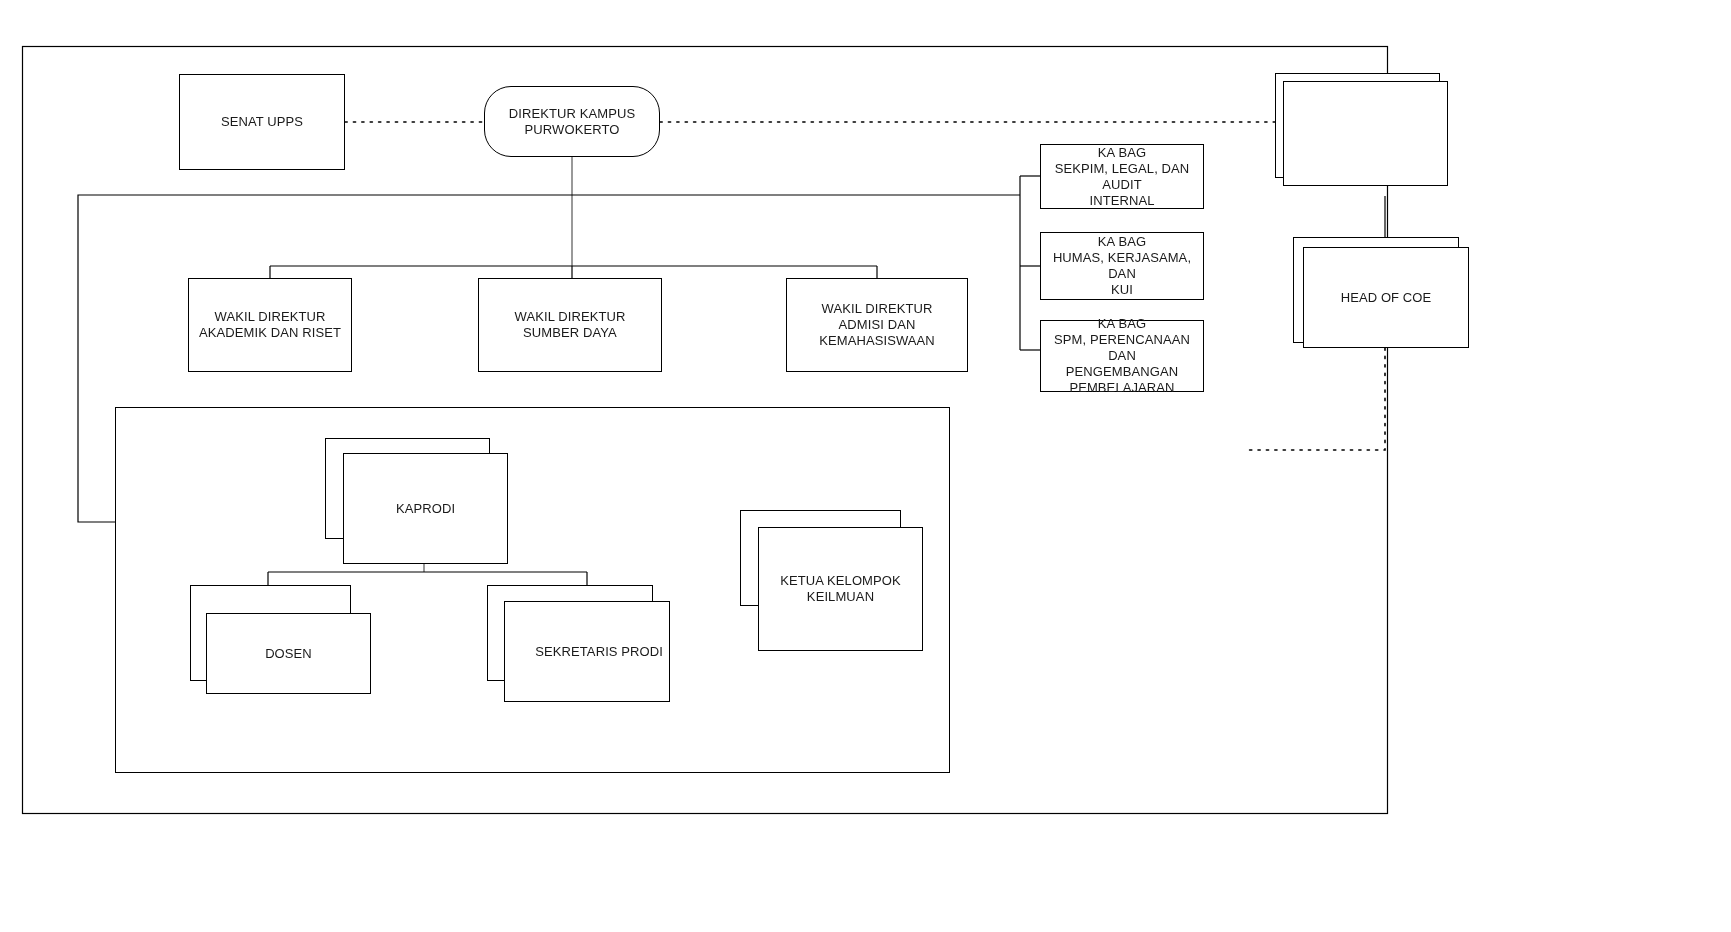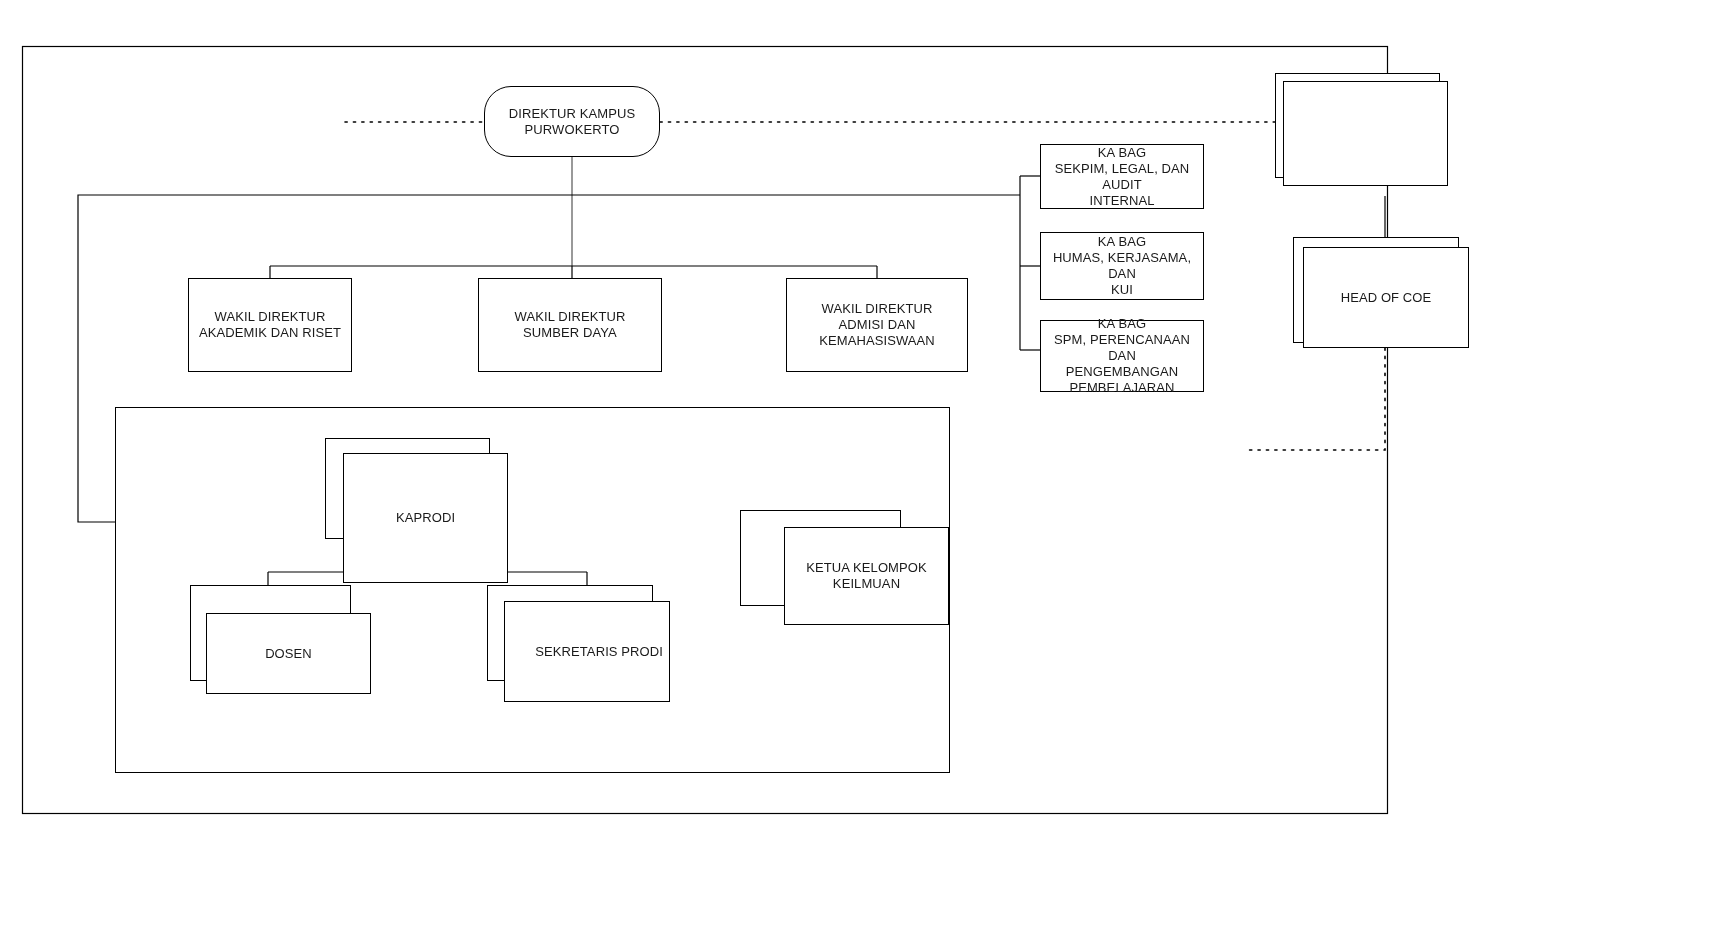--- a/index.html
+++ b/index.html
@@ -99,20 +99,23 @@
 
     
     <line x1="1385" y1="196" x2="1385" y2="238" stroke="#000000" stroke-width="1.2"></line>
 
     
     <polyline points="1385,348 1385,450 1244,450" fill="none" stroke="#000000" stroke-width="1.6" stroke-dasharray="2.2 6.2" stroke-linecap="round"></polyline>
   </svg>
 
   <div class="group-frame" style="left:115px; top:407px; width:835px; height:366px;"></div>
 
+  <div class="node" style="left:179px; top:74px; width:166px; height:96px;">
+    <span class="lbl">SENAT UPPS</span>
+  </div>
 
   <div class="node" style="left:484px; top:86px; width:176px; height:71px;border-radius:27px;">
     <span class="lbl">DIREKTUR KAMPUS
 PURWOKERTO</span>
   </div>
 
   <div class="node" style="left:188px; top:278px; width:164px; height:94px;">
     <span class="lbl">WAKIL DIREKTUR
 AKADEMIK DAN RISET</span>
   </div>
@@ -140,36 +143,36 @@
   </div>
 
   <div class="node" style="left:1040px; top:320px; width:164px; height:72px;">
     <span class="lbl">KA BAG
 SPM, PERENCANAAN DAN
 PENGEMBANGAN
 PEMBELAJARAN</span>
   </div>
 
   <div class="ghost" style="left:325px; top:438px; width:165px; height:101px;"></div>
-  <div class="node" style="left:343px; top:453px; width:165px; height:130px;">
+  <div class="node" style="left:343px; top:453px; width:165px; height:111px;">
     <span class="lbl">KAPRODI</span>
   </div>
 
   <div class="ghost" style="left:190px; top:585px; width:161px; height:96px;"></div>
   <div class="node" style="left:206px; top:601px; width:165px; height:81px;margin-top:12px;">
     <span class="lbl">DOSEN</span>
   </div>
 
   <div class="ghost" style="left:487px; top:585px; width:166px; height:96px;"></div>
   <div class="node" style="left:504px; top:601px; width:166px; height:101px;justify-content:flex-end;">
     <span class="lbl">SEKRETARIS PRODI</span>
   </div>
 
   <div class="ghost" style="left:740px; top:510px; width:161px; height:96px;"></div>
-  <div class="node" style="left:758px; top:527px; width:165px; height:98px;margin-left:26px;">
+  <div class="node" style="left:758px; top:527px; width:165px; height:124px;">
     <span class="lbl">KETUA KELOMPOK
 KEILMUAN</span>
   </div>
 
   <div class="ghost" style="left:1275px; top:73px; width:165px; height:105px;"></div>
   <div class="ghost" style="left:1283px; top:81px; width:165px; height:105px;"></div>
 
   <div class="ghost" style="left:1293px; top:237px; width:166px; height:106px;"></div>
   <div class="node" style="left:1303px; top:247px; width:166px; height:101px;">
     <span class="lbl">HEAD OF COE</span>

